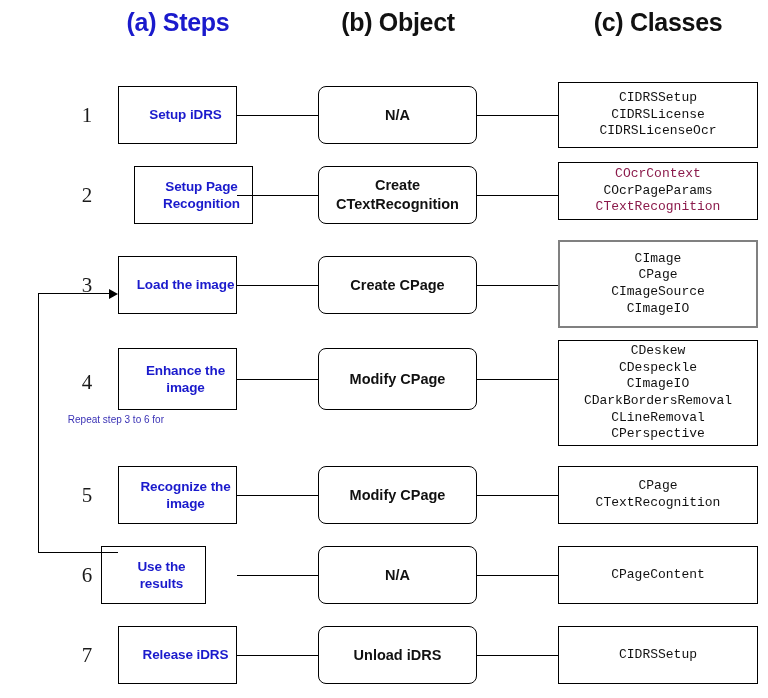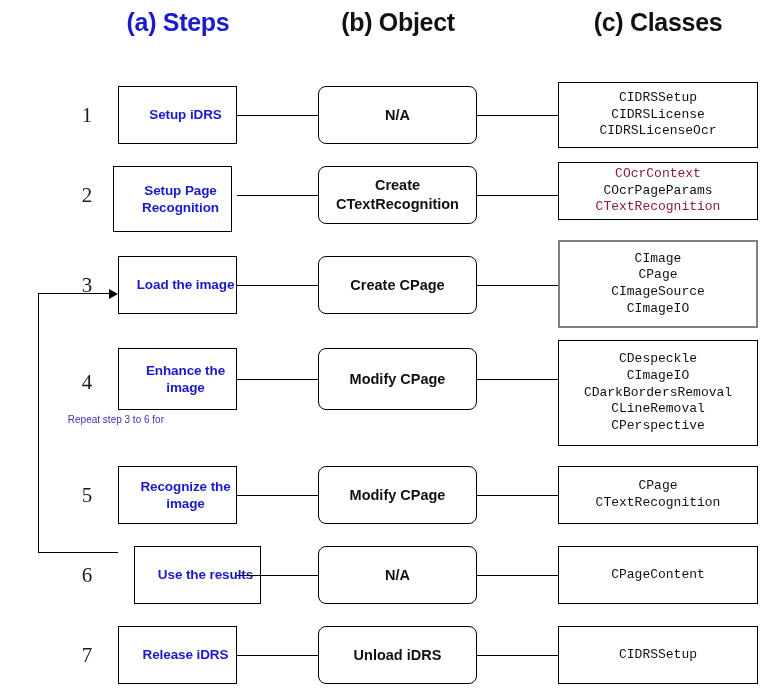--- a/index.html
+++ b/index.html
@@ -129,21 +129,21 @@
       <div class="box classes" style="left: 558px; top: 82px; width: 200px; height: 66px;">
         <div>
           <span class="cls-line">CIDRSSetup</span>
           <span class="cls-line">CIDRSLicense</span>
           <span class="cls-line">CIDRSLicenseOcr</span>
         </div>
       </div>
       <div class="connector" style="left: 237px; top: 115px; width: 81px;"></div>
       <div class="connector" style="left: 477px; top: 115px; width: 81px;"></div>
       <div class="row-num" style="top: 183px;">2</div>
-      <div class="box step" style="left: 113px; top: 166px; width: 119px; height: 66px;">Setup Page Recognition</div>
+      <div class="box step" style="left: 134px; top: 166px; width: 119px; height: 58px;">Setup Page Recognition</div>
       <div class="box object" style="left: 318px; top: 166px; width: 159px; height: 58px;">Create CTextRecognition</div>
       <div class="box classes" style="left: 558px; top: 162px; width: 200px; height: 58px;">
         <div>
           <span class="cls-line accent">COcrContext</span>
           <span class="cls-line">COcrPageParams</span>
           <span class="cls-line accent">CTextRecognition</span>
         </div>
       </div>
       <div class="connector" style="left: 237px; top: 195px; width: 81px;"></div>
       <div class="connector" style="left: 477px; top: 195px; width: 81px;"></div>
@@ -158,20 +158,21 @@
           <span class="cls-line">CImageIO</span>
         </div>
       </div>
       <div class="connector" style="left: 237px; top: 285px; width: 81px;"></div>
       <div class="connector" style="left: 477px; top: 285px; width: 81px;"></div>
       <div class="row-num" style="top: 370px;">4</div>
       <div class="box step" style="left: 118px; top: 348px; width: 119px; height: 62px;">Enhance the image</div>
       <div class="box object" style="left: 318px; top: 348px; width: 159px; height: 62px;">Modify CPage</div>
       <div class="box classes" style="left: 558px; top: 340px; width: 200px; height: 106px;">
         <div>
+          <span class="cls-line">CDeskew</span>
           <span class="cls-line">CDespeckle</span>
           <span class="cls-line">CImageIO</span>
           <span class="cls-line">CDarkBordersRemoval</span>
           <span class="cls-line">CLineRemoval</span>
           <span class="cls-line">CPerspective</span>
         </div>
       </div>
       <div class="connector" style="left: 237px; top: 379px; width: 81px;"></div>
       <div class="connector" style="left: 477px; top: 379px; width: 81px;"></div>
       <div class="row-num" style="top: 483px;">5</div>
@@ -179,21 +180,21 @@
       <div class="box object" style="left: 318px; top: 466px; width: 159px; height: 58px;">Modify CPage</div>
       <div class="box classes" style="left: 558px; top: 466px; width: 200px; height: 58px;">
         <div>
           <span class="cls-line">CPage</span>
           <span class="cls-line">CTextRecognition</span>
         </div>
       </div>
       <div class="connector" style="left: 237px; top: 495px; width: 81px;"></div>
       <div class="connector" style="left: 477px; top: 495px; width: 81px;"></div>
       <div class="row-num" style="top: 563px;">6</div>
-      <div class="box step" style="left: 134px; top: 546px; width: 127px; height: 58px;">Use the results</div>
+      <div class="box step" style="left: 101px; top: 546px; width: 105px; height: 58px;">Use the results</div>
       <div class="box object" style="left: 318px; top: 546px; width: 159px; height: 58px;">N/A</div>
       <div class="box classes" style="left: 558px; top: 546px; width: 200px; height: 58px;">
         <div>
           <span class="cls-line">CPageContent</span>
         </div>
       </div>
       <div class="connector" style="left: 237px; top: 575px; width: 81px;"></div>
       <div class="connector" style="left: 477px; top: 575px; width: 81px;"></div>
       <div class="row-num" style="top: 643px;">7</div>
       <div class="box step" style="left: 118px; top: 626px; width: 119px; height: 58px;">Release iDRS</div>

